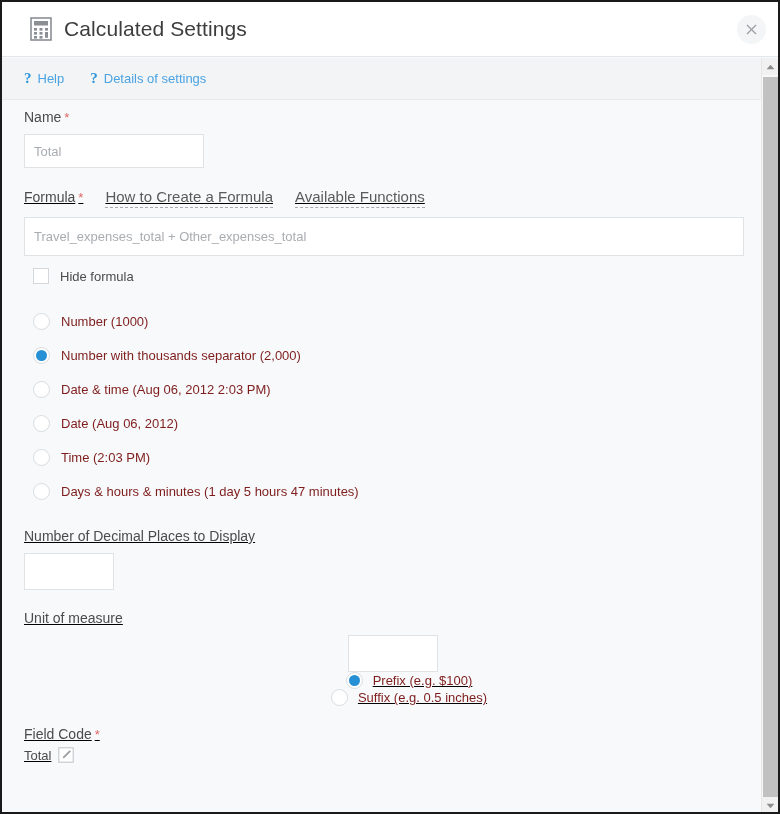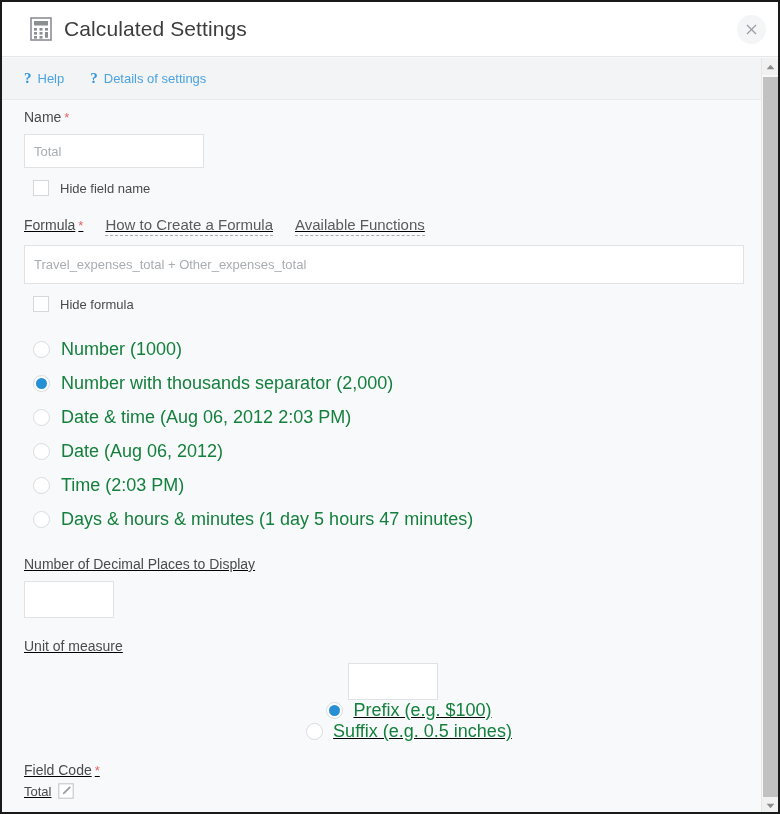--- a/index.html
+++ b/index.html
@@ -179,22 +179,22 @@
   }
   .radio.sel::after {
     content: "";
     position: absolute;
     left: 2px; top: 2px;
     width: 11px; height: 11px;
     border-radius: 50%;
     background: #2790d4;
   }
   .radio-label {
-    font-size: 18px;
-    color: #15803d;
+    font-size: 13px;
+    color: #7f1d1d;
     margin-left: 11px;
   }
 
   .section { margin-top: 20px; text-decoration: underline; }
 
   .unit-row {
     display: flex;
     align-items: center;
     flex-direction: column;
   }
@@ -296,24 +296,20 @@
       <span>Details of settings</span>
     </a>
   </div>
 
   <div class="form">
 
     <label class="flabel">
       <span>Name</span><span class="req">*</span>
     </label>
     <input class="txt" id="name-input" type="text" placeholder="Total" style="">
-    <div class="checkrow">
-      <span class="chkbox"></span>
-      <span class="chkrow-label">Hide field name</span>
-    </div>
 
     <div class="formula-head section">
       <span class="flabel" style="margin-bottom:0">
         <span>Formula</span><span class="req">*</span>
       </span>
       <span class="dashed-link">How to Create a Formula</span>
       <span class="dashed-link">Available Functions</span>
     </div>
     <input class="txt" id="formula-input" type="text" placeholder="Travel_expenses_total + Other_expenses_total" style="">
     <div class="checkrow">

